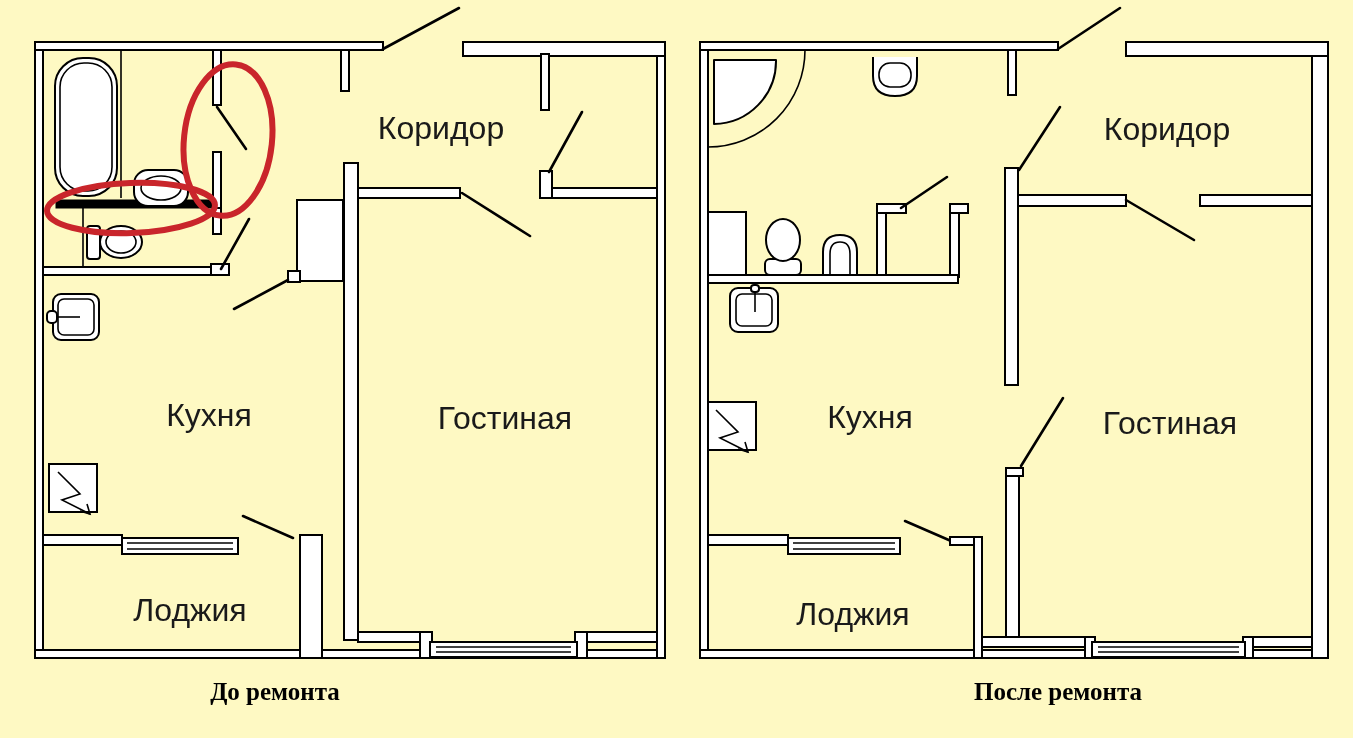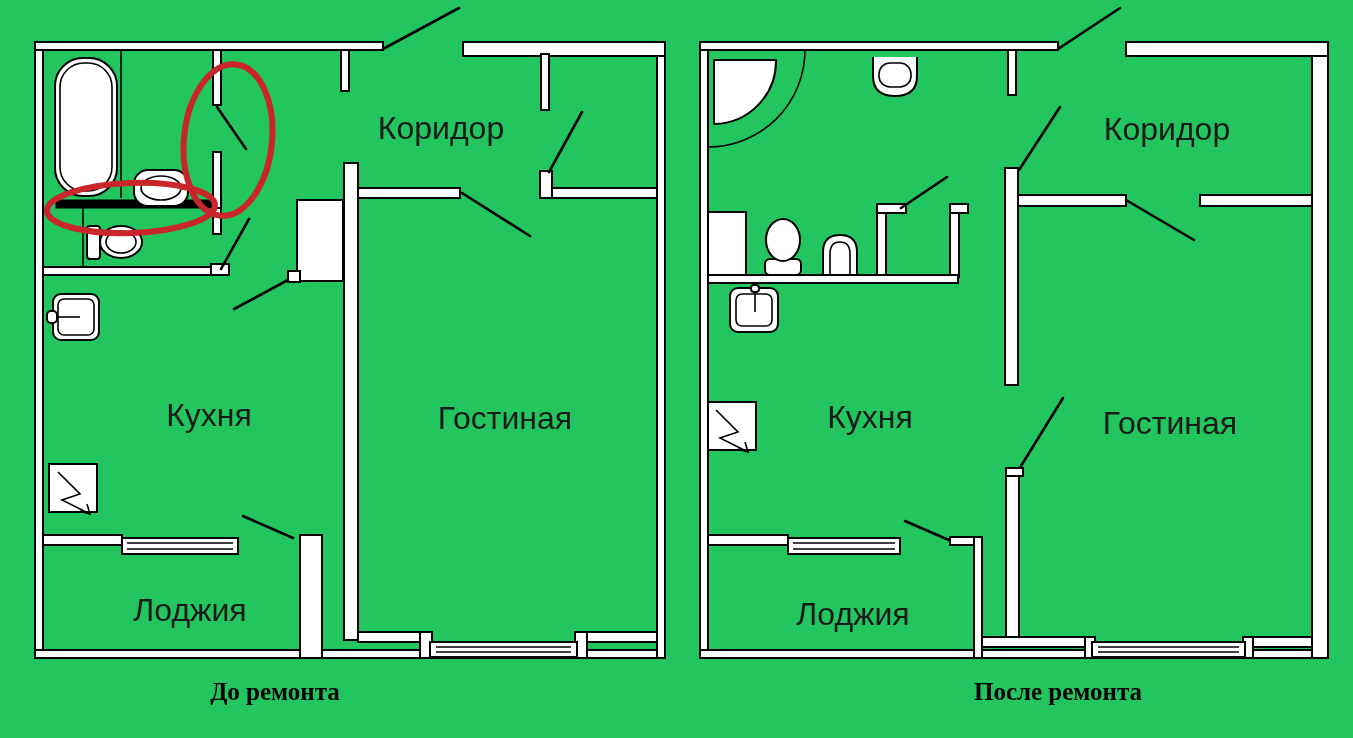--- a/index.html
+++ b/index.html
@@ -1,16 +1,16 @@
 <!DOCTYPE html>
 <html><head>
 <meta charset="utf-8">
 <style>
   html,body{margin:0;padding:0;background:#ffffff;}
-  .canvas{position:relative;width:1353px;height:738px;background:#22c55e;overflow:hidden;
+  .canvas{position:relative;width:1353px;height:738px;background:#fef9c3;overflow:hidden;
           font-family:"Liberation Sans", sans-serif;}
   svg{display:block;}
   .wall{fill:#ffffff;stroke:#000000;stroke-width:2;}
   .solidwall{fill:#000000;stroke:#000000;stroke-width:1;}
   .fix{fill:#ffffff;stroke:#000000;stroke-width:2;}
   .fixthin{fill:none;stroke:#000000;stroke-width:1.6;}
   .door{stroke:#000000;stroke-width:2.6;fill:none;stroke-linecap:round;}
   .winline{stroke:#000000;stroke-width:1.6;fill:none;}
   .roomlabel{font-family:"Liberation Sans", sans-serif;font-size:32px;fill:#1a1a1a;text-anchor:middle;}
   .caption{font-family:"Liberation Serif","DejaVu Serif", serif;font-size:25px;font-weight:bold;fill:#000;text-anchor:middle;}

